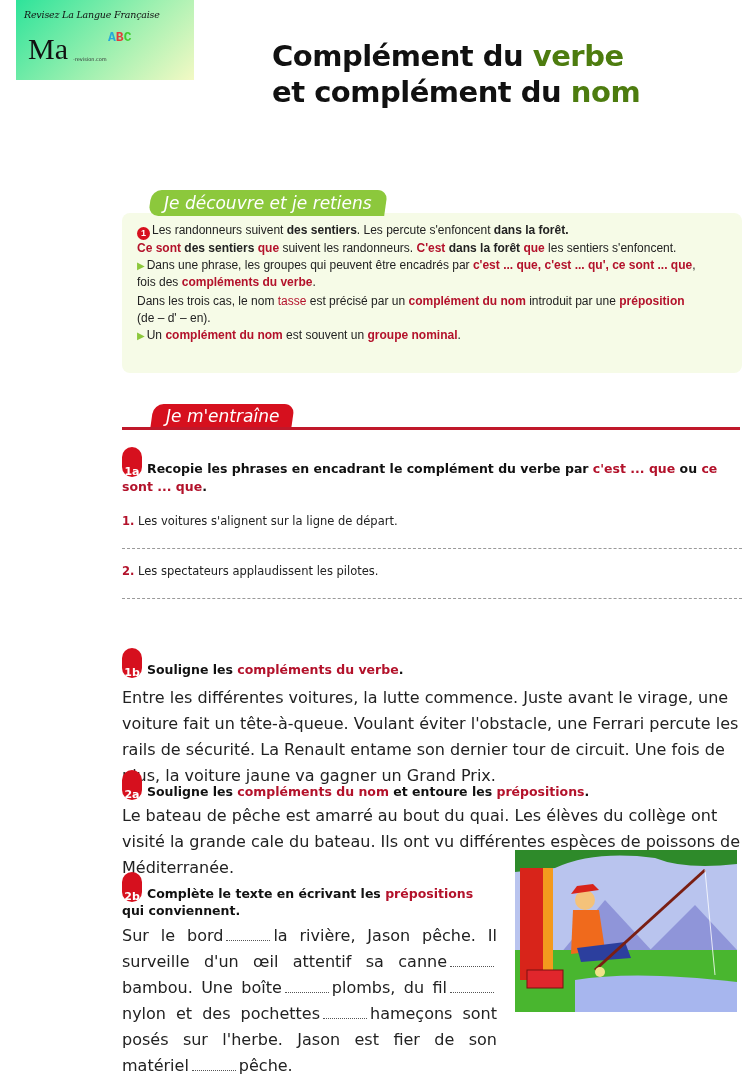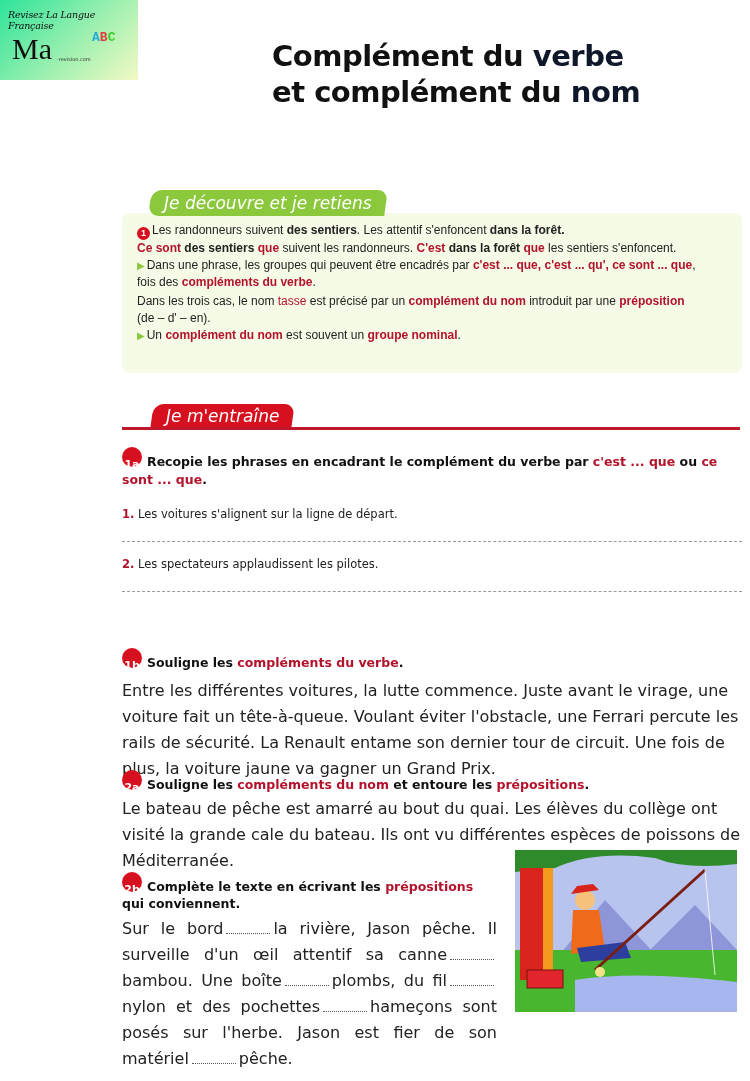--- a/index.html
+++ b/index.html
@@ -6,38 +6,38 @@
   body {
     width: 750px; height: 1081px; position: relative; overflow: hidden;
     background: #ffffff; color: #1a1a1a;
     font-family: "DejaVu Sans", "Liberation Sans", sans-serif;
   }
   .red { color: #b3122b; }
   .b { font-weight: bold; }
 
   
   .logo {
-    position: absolute; left: 0; top: 0; width: 138px; height: 80px;
+    position: absolute; left: 16px; top: 0; width: 178px; height: 80px;
     background: linear-gradient(135deg, #2ee39a 0%, #9df0b0 55%, #f3f9c4 100%);
   }
   .logo .tag { position: absolute; left: 8px; top: 9px; font-family: "DejaVu Serif", serif; font-style: italic; font-size: 9.5px; color: #111; letter-spacing: -0.2px; }
   .logo .ma { position: absolute; left: 12px; top: 34px; font-family: Liberation Serif, serif; font-size: 30px; color: #111; line-height: 1; }
   .logo .site { position: absolute; left: 57px; top: 56px; font-size: 5px; color: #333; }
   .logo .abc { position: absolute; left: 92px; top: 30px; font-family: Liberation Mono, monospace; font-weight: bold; font-size: 13px; }
   .logo .abc span:nth-child(1){ color:#28a9d8; }
   .logo .abc span:nth-child(2){ color:#e23b3b; }
   .logo .abc span:nth-child(3){ color:#3ecc2e; }
 
   
   .title {
     position: absolute; left: 272px; top: 38px;
     font-family: "DejaVu Sans", sans-serif; font-weight: bold;
     font-size: 29px; line-height: 36px; color: #111; letter-spacing: -0.5px;
   }
-  .title .red { color: #0f172a; }
+  .title .red { color: #4d7c0f; }
 
   
   .discover {
     position: absolute; left: 122px; top: 213px; width: 620px; height: 160px;
     background: #f6fbe7; border-radius: 8px;
   }
   .tab-green {
     position: absolute; left: 150px; top: 190px; height: 26px; padding: 0 14px 0 14px;
     background: #8cc83c; border-radius: 10px 10px 0 10px;
     transform: skewX(-8deg);
@@ -64,21 +64,21 @@
     transform: skewX(-8deg);
     color: #fff; font-style: italic; font-size: 17px; line-height: 24px;
   }
   .tab-red span { display: inline-block; transform: skewX(8deg); }
   .red-rule { position: absolute; left: 122px; top: 427px; width: 618px; height: 3px; background: #c0182a; }
 
   
   .ex { position: absolute; left: 122px; width: 620px; font-family: "DejaVu Sans", sans-serif; }
   .ex-head { font-weight: bold; font-size: 12.5px; color: #111; line-height: 18px; }
   .ex-badge {
-    display: inline-block; min-width: 20px; height: 20px; padding: 8px 2px; box-sizing: border-box;
+    display: inline-block; min-width: 20px; height: 20px; padding: 15px 2px; box-sizing: border-box;
     border-radius: 10px; background: #d6101e; color: #fff; font-size: 11px; line-height: 20px;
     text-align: center; font-weight: bold; margin-right: 5px; vertical-align: -2px;
   }
   .ex-body { font-size: 16px; color: #222; line-height: 26px; }
   .line-item { font-size: 11.5px; color: #222; height: 50px; position: relative; }
   .line-item .n { color: #b3122b; font-weight: bold; }
   .write-line { position: absolute; left: 0; right: 0; top: 34px; border-top: 1px dashed #9a9a9a; }
   .blank { display: inline-block; width: 44px; border-bottom: 1px dotted #555; height: 10px; margin: 0 3px; }
 
   .illustration { position: absolute; left: 515px; top: 850px; width: 222px; height: 162px; }
@@ -98,21 +98,21 @@
 <div class="title">
   <div><span>Complément du </span><span class="red">verbe</span></div>
   <div><span>et complément du </span><span class="red">nom</span></div>
 </div>
 
 <div class="discover"></div>
 <div class="tab-green"><span>Je découvre et je retiens</span></div>
 
 <div class="disc-text">
   <p>
-    <span class="num-badge">1</span><span>Les randonneurs suivent </span><b>des sentiers</b><span>. Les attentif s'enfoncent </span><b>dans la forêt.</b>
+    <span class="num-badge">1</span><span>Les randonneurs suivent </span><b>des sentiers</b><span>. Les percute s'enfoncent </span><b>dans la forêt.</b>
   </p>
   <p>
     <span class="red b">Ce sont</span><b> des sentiers </b><span class="red b">que</span><span> suivent les randonneurs. </span><span class="red b">C'est</span><b> dans la forêt </b><span class="red b">que</span><span> les sentiers s'enfoncent.</span>
   </p>
   <p>
     <span class="arrow">▶</span><span>Dans une phrase, les groupes qui peuvent être encadrés par </span><span class="red b">c'est ... que, c'est ... qu', ce sont ... que</span><span>,</span><br>
     <span>fois des </span><span class="red b">compléments du verbe</span><span>.</span>
   </p>
   <div class="gap"></div>
   <p>

